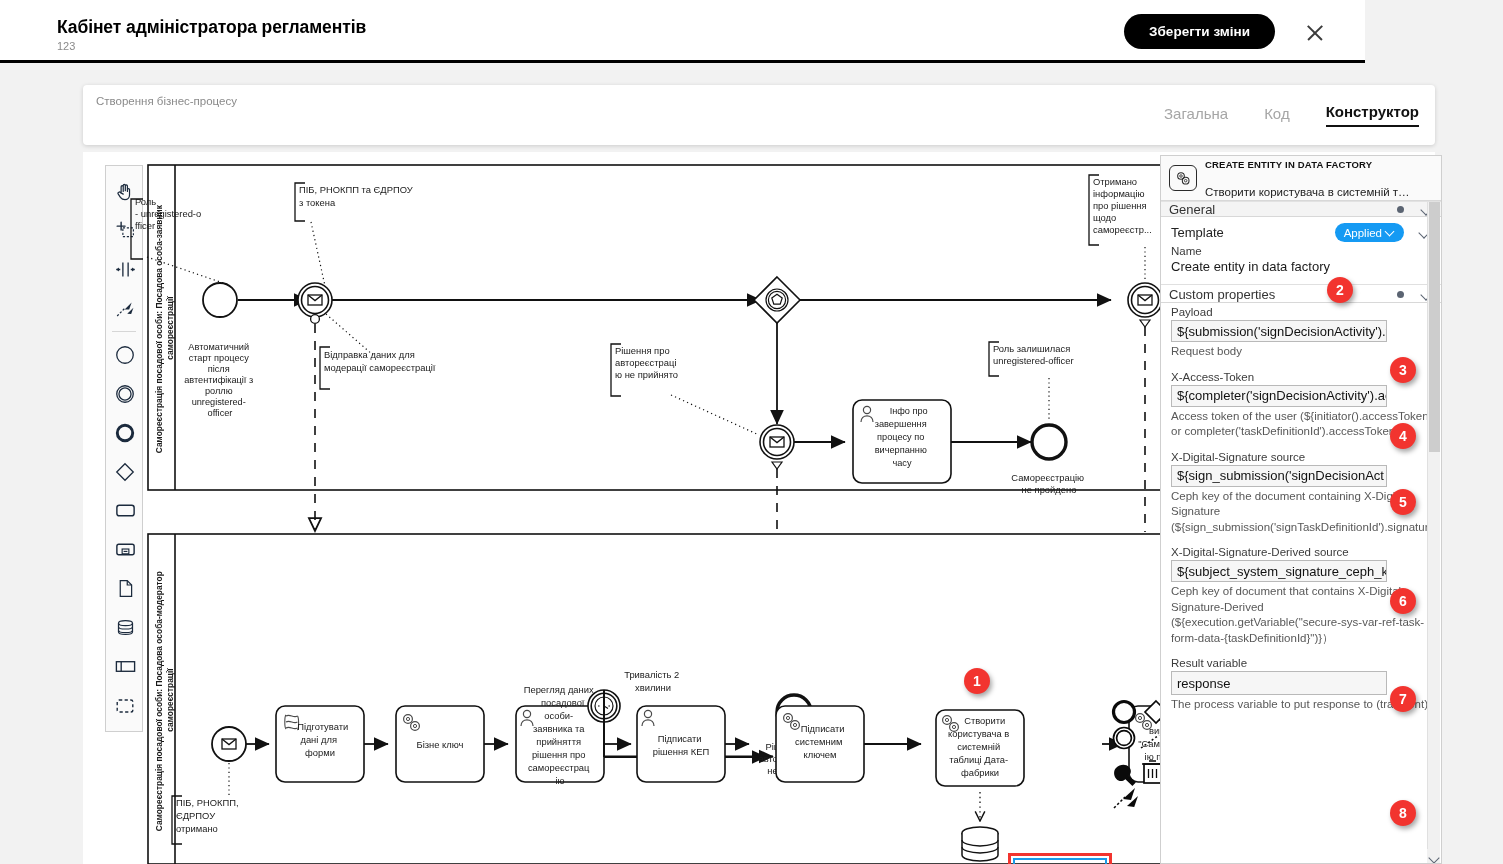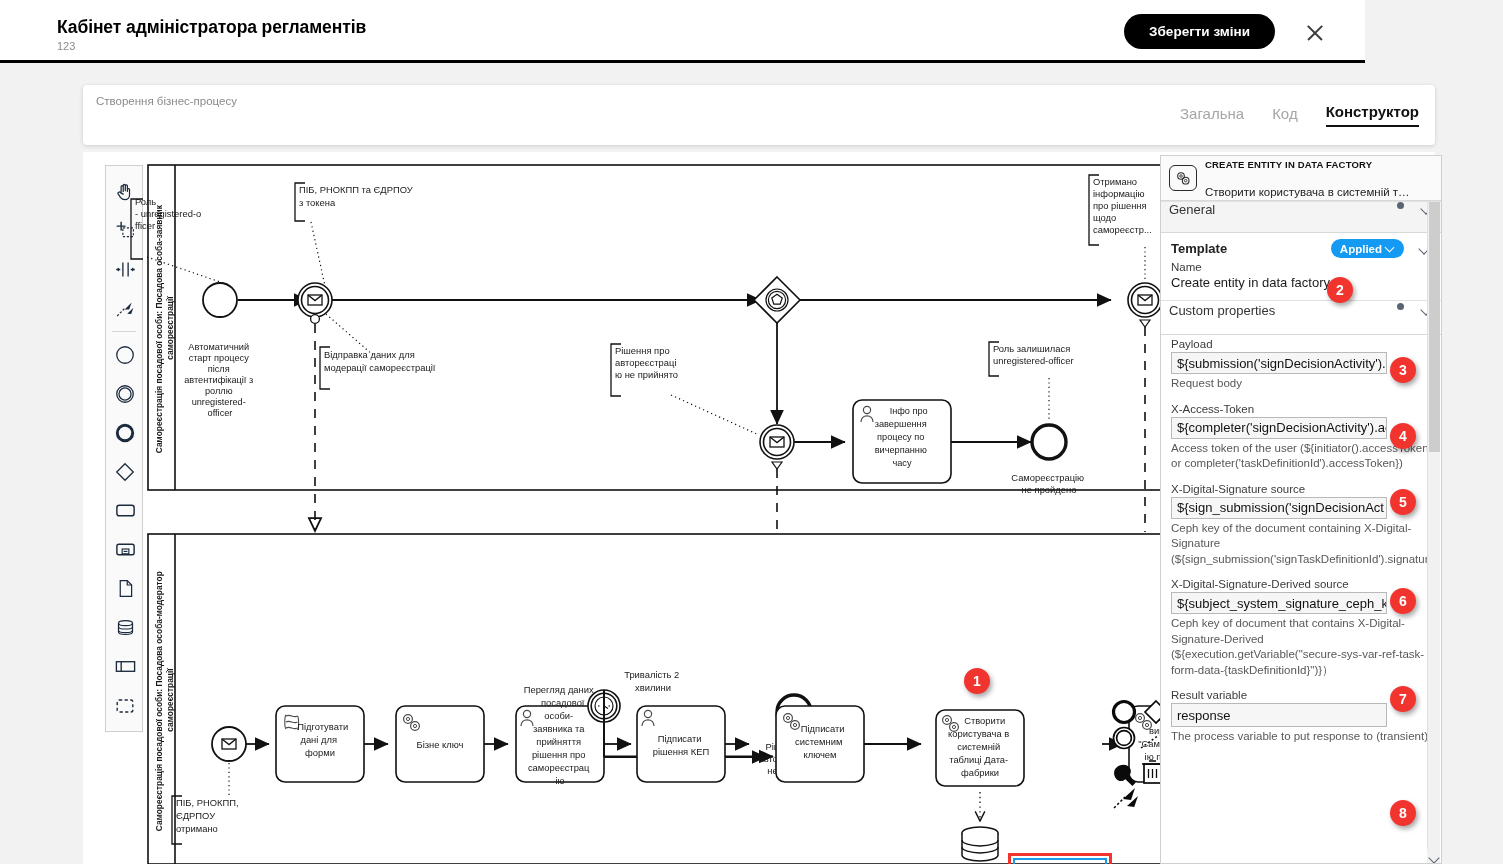--- a/index.html
+++ b/index.html
@@ -52,21 +52,21 @@
   .crumb {
     position:absolute; left:13px; top:10px;
     font-size:11.5px; color:#8a8a8a;
   }
   .doc-title {
     position:absolute; left:13px; top:28px;
     font-size:15.5px; font-weight:bold; color:#111; letter-spacing:-0.1px;
   }
   .tabs {
     position:absolute; right:16px; top:18px;
-    display:flex; align-items:flex-end; gap:28px;
+    display:flex; align-items:flex-end; gap:36px;
   }
   .tab {
     font-size:15px; color:#a6a6a6; cursor:pointer; padding-bottom:5px;
     white-space:nowrap;
   }
   .tab.active {
     color:#111; font-weight:bold; border-bottom:2.5px solid #111;
   }
 
   
@@ -130,37 +130,37 @@
   }
   .props-head-icon {
     width:28px; height:26px; border:1.6px solid #2b2b2b; border-radius:6px;
     display:flex; align-items:center; justify-content:center; flex:0 0 auto;
   }
   .ph-title { font-size:9.5px; font-weight:bold; letter-spacing:.2px; color:#111; }
   .ph-sub { font-size:11.5px; color:#222; margin-top:16px; white-space:nowrap;
             overflow:hidden; text-overflow:ellipsis; max-width:210px; }
 
   .grp-head {
-    height:32px; background:#f4f4f4; border-bottom:1px solid #d8d8d8;
+    height:16px; background:#f4f4f4; border-bottom:1px solid #d8d8d8;
     border-top:1px solid #e2e2e2;
-    display:flex; padding:0 8px;
+    display:flex; align-items:center; padding:0 8px;
     font-size:13px; color:#333;
   }
   .grp-head .sp { flex:1; }
   .dotmark { width:7px; height:7px; border-radius:50%; background:#5b6472; margin-right:16px; }
 
   .chev { width:13px; height:13px; position:relative; cursor:pointer; }
   .chev::before {
     content:""; position:absolute; left:2px; top:3px; width:7px; height:7px;
     border-right:1.8px solid #5b6472; border-bottom:1.8px solid #5b6472;
     transform:rotate(45deg);
   }
 
   .row { padding:6px 10px 8px 10px; background:#fff; }
-  .row-line { display:flex; align-items:center;font-weight:bold; }
+  .row-line { display:flex; align-items:center; }
   .row-label { font-size:13px; color:#222; flex:1; }
   .pill {
     background:#159af3; color:#fff; border-radius:11px; height:19px;
     padding:0 9px; font-size:11.5px; display:flex; align-items:center; gap:4px;
     cursor:pointer;
   }
   .pill .cv { width:9px; height:9px; position:relative; }
   .pill .cv::before {
     content:""; position:absolute; left:0; top:0; width:6px; height:6px;
     border-right:1.6px solid #fff; border-bottom:1.6px solid #fff;

